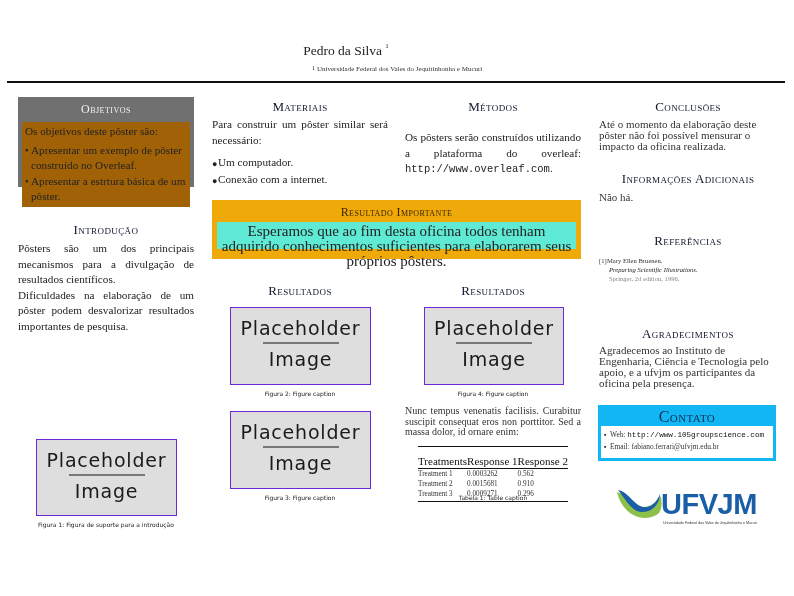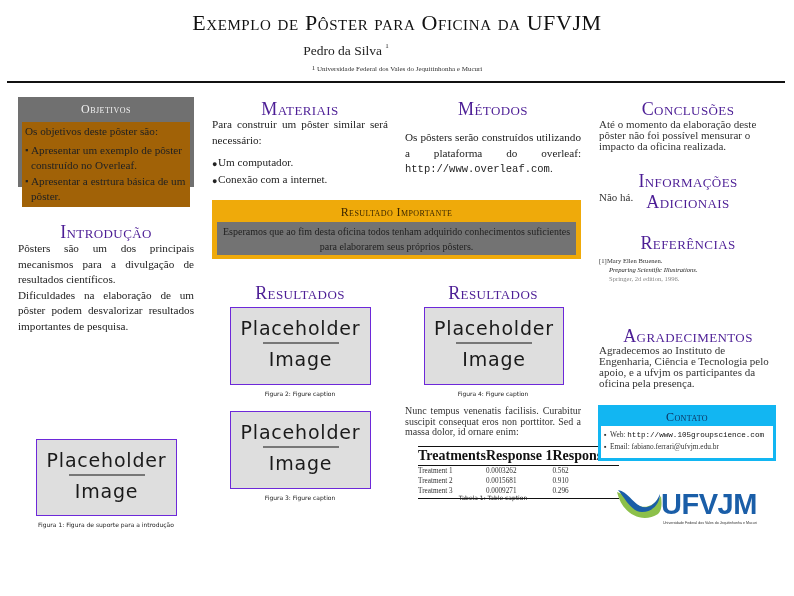--- a/index.html
+++ b/index.html
@@ -6,21 +6,21 @@
   html, body { width: 794px; height: 596px; background: #fff; overflow: hidden; }
   body { font-family: "DejaVu Serif", "Liberation Serif", serif; color: #222; position: relative; }
 
   .header { position: absolute; left: 0; top: 0; width: 794px; height: 82px; text-align: center; }
   .title { position: absolute; left: 0; width: 794px; top: 10px; font-family: "Liberation Serif", serif; font-size: 22px; font-variant: small-caps; letter-spacing: 0.6px; color: #111; }
   .author { position: absolute; left: 0; width: 692px; top: 43px; font-family: "Liberation Serif", serif; font-size: 13.5px; color: #222; }
   .author sup, .affil sup { font-size: 7px; vertical-align: top; position: relative; top: -1px; }
   .affil { position: absolute; left: 0; width: 794px; top: 65px; font-family: "Liberation Serif", serif; font-size: 7px; color: #333; }
   .rule { position: absolute; left: 7px; width: 778px; top: 81px; height: 1.5px; background: #111; }
 
-  .sc-head { font-family: "Liberation Serif", serif; font-variant: small-caps; font-size: 18px; color: #4c1d95; text-align: center; letter-spacing: 0.4px; }
+  .sc-head { font-family: "Liberation Serif", serif; font-variant: small-caps; font-size: 13px; color: #0f172a; text-align: center; letter-spacing: 0.4px; }
   .body-text { font-family: "Liberation Serif", serif; font-size: 11.2px; line-height: 15.5px; color: #222; text-align: justify; }
   .small-text { font-family: "Liberation Serif", serif; font-size: 11px; line-height: 11px; color: #333; }
   .mono { font-family: "Liberation Mono", "DejaVu Sans Mono", monospace; }
 
   
   .objbox { position: absolute; left: 18px; top: 97px; width: 176px; height: 90px; background: #707070; padding: 0 4px 4px 4px; }
   .objbox .box-title { height: 25px; line-height: 25px; color: #f2f2f2; font-family: "Liberation Serif", serif; font-variant: small-caps; font-size: 12px; text-align: center; letter-spacing: 0.5px; }
   .objbox .box-body { background: #a16207; height: 85px; padding: 2px 3px; font-family: "Liberation Serif", serif; font-size: 11.2px; line-height: 15.2px; color: #222; }
   .bullet-row { display: flex; }
   .bullet-row .bdot { width: 6px; flex: none; font-size: 9px; line-height: 15.2px; }
@@ -39,30 +39,30 @@
   .col2-mat-text { position: absolute; left: 212px; top: 117px; width: 176px; }
   .col3-met-head { position: absolute; left: 405px; top: 99px; width: 176px; }
   .col3-met-text { position: absolute; left: 405px; top: 130px; width: 176px; }
 
   .mat-list { margin-top: 6px; }
   .mat-list .item { display: flex; line-height: 16.5px; }
   .mat-list .dot { width: 6px; flex: none; font-size: 9px; position: relative; top: 2px; }
 
   .resbox { position: absolute; left: 212px; top: 200px; width: 369px; height: 59px; background: #efaa0a; padding: 0 5px 4px 5px; }
   .resbox .box-title { height: 22px; line-height: 24px; text-align: center; font-family: "Liberation Serif", serif; font-variant: small-caps; font-size: 12px; color: #3a2600; letter-spacing: 0.4px; }
-  .resbox .box-body { background: #737373; height: 33px; text-align: center; font-family: "Liberation Serif", serif; font-size: 10px; line-height: 15px; padding-top: 2px; color: #222; }
+  .resbox .box-body { background: #5eead4; height: 27px; text-align: center; font-family: "Liberation Serif", serif; font-size: 15px; line-height: 15px; padding-top: 2px; color: #222; }
 
   .res2-head { position: absolute; left: 212px; top: 283px; width: 176px; }
   .res4-head { position: absolute; left: 405px; top: 283px; width: 176px; }
 
   .nunc { position: absolute; left: 405px; top: 406px; width: 176px; font-family: "Liberation Serif", serif; font-size: 10px; line-height: 10.5px; color: #333; text-align: justify; }
 
   .table-wrap { position: absolute; left: 418px; top: 446px; width: 150px; }
   .table-wrap table { border-collapse: collapse; width: 150px; font-family: "Liberation Serif", serif; font-size: 7.2px; color: #333; }
-  .table-wrap th { font-weight: bold; font-size: 14px; text-align: left; padding: 1px 0 1px 0; border-top: 1.3px solid #111; border-bottom: 1px solid #111; color: #111; white-space: nowrap; }
+  .table-wrap th { font-weight: normal; font-size: 11px; text-align: left; padding: 8px 0 1px 0; border-top: 1.3px solid #111; border-bottom: 1px solid #111; color: #111; white-space: nowrap; }
   .table-wrap td { padding: 0; line-height: 10px; white-space: nowrap; }
   .table-wrap tr:last-child td { border-bottom: 1.3px solid #111; padding-bottom: 2px; }
   .table-cap { position: absolute; left: 418px; top: 494px; width: 150px; font-family: "DejaVu Sans", sans-serif; font-size: 6px; text-align: center; color: #222; }
 
   .col4 { position: absolute; left: 599px; width: 178px; }
   .concl-head { top: 99px; }
   .concl-text { top: 119px; }
   .info-head { top: 171px; }
   .info-text { top: 192px; }
   .ref-head { top: 233px; }
@@ -70,32 +70,31 @@
   .agr-head { top: 326px; }
   .agr-text { top: 345px; }
 
   .ref-item { font-family: "Liberation Serif", serif; font-size: 6.6px; line-height: 9px; color: #333; }
   .ref-item .num { display: inline-block; width: 8px; }
   .ref-item .indent { padding-left: 10px; }
   .ref-item .book { font-style: italic; color: #222; }
   .ref-item .pub { color: #888; }
 
   .conbox { position: absolute; left: 598px; top: 405px; width: 178px; height: 56px; background: #12b6f2; padding: 0 3px 3px 3px; }
-  .conbox .box-title { height: 21px; line-height: 24px; text-align: center; font-family: "Liberation Serif", serif; font-variant: small-caps; font-size: 12px; color: #0d2d5a; letter-spacing: 0.4px; }
+  .conbox .box-title { height: 21px; line-height: 24px; text-align: center; font-family: "Liberation Serif", serif; font-variant: small-caps; font-size: 16px; color: #0d2d5a; letter-spacing: 0.4px; }
   .conbox .box-body { background: #fff; height: 32px; padding: 3px 3px; font-family: "Liberation Serif", serif; font-size: 7.4px; line-height: 12px; color: #333; }
   .conbox .row { display: flex; }
   .conbox .row .bdot { width: 6px; flex: none; }
 
   .logo { position: absolute; left: 614px; top: 484px; width: 150px; height: 44px; }
 </style>
 </head>
 <body>
 
 <div class="header">
-  <div class="title">Exemplo de Pôster para Oficina da UFVJM</div>
   <div class="author">
     <span>Pedro da Silva</span>
     <sup>1</sup>
   </div>
   <div class="affil">
     <sup>1</sup>
     <span>Universidade Federal dos Vales do Jequitinhonha e Mucuri</span>
   </div>
   <div class="rule"></div>
 </div>

